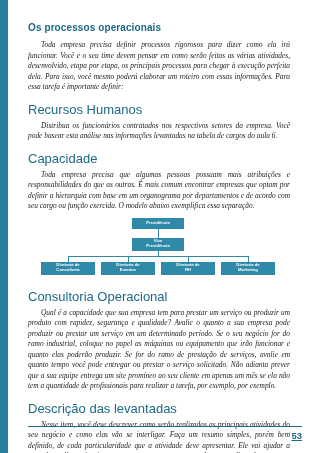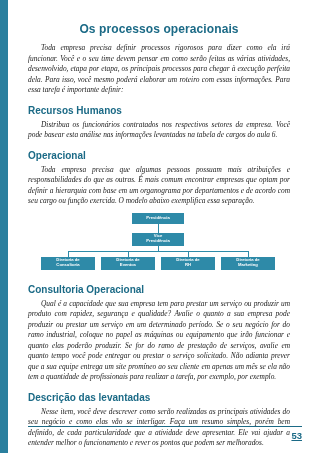--- a/index.html
+++ b/index.html
@@ -30,31 +30,30 @@
     background: #2a7f9e;
   }
   .content {
     position: absolute;
     left: 28px;
     top: 22px;
     width: 262px;
   }
   h1.doc-title {
     font-family: "Liberation Sans", sans-serif;
-    font-size: 12px;
+    font-size: 10px;
     font-weight: bold;
     color: #1b6a86;
     margin: 0 0 7px 0;
     letter-spacing: 0.1px;
-    text-align: center;
   }
   h2.section-title {
     font-family: "Liberation Sans", sans-serif;
-    font-size: 10px;
-    font-weight: bold;
+    font-size: 13px;
+    font-weight: normal;
     color: #1b6a86;
     margin: 9px 0 4px 0;
   }
   p.para {
     font-size: 7.4px;
     line-height: 1.42;
     color: #1a1a1a;
     margin: 0 0 4px 0;
     text-align: justify;
     text-indent: 13px;
@@ -135,21 +134,21 @@
 
   <div class="content">
 
     <h1 class="doc-title">Os processos operacionais</h1>
 
     <p class="para">Toda empresa precisa definir processos rigorosos para dizer como ela irá funcionar. Você e o seu time devem pensar em como serão feitas as várias atividades, desenvolvido, etapa por etapa, os principais processos para chegar à execução perfeita dela. Para isso, você mesmo poderá elaborar um roteiro com essas informações. Para essa tarefa é importante definir:</p>
 
     <h2 class="section-title">Recursos Humanos</h2>
     <p class="para">Distribua os funcionários contratados nos respectivos setores da empresa. Você pode basear esta análise nas informações levantadas na tabela de cargos do aula 6.</p>
 
-    <h2 class="section-title">Operacional</h2>
+    <h2 class="section-title">Capacidade</h2>
     <p class="para">Toda empresa precisa que algumas pessoas possuam mais atribuições e responsabilidades do que as outras. É mais comum encontrar empresas que optam por definir a hierarquia com base em um organograma por departamentos e de acordo com seu cargo ou função exercida. O modelo abaixo exemplifica essa separação.</p>
 
     <div class="chart">
       <div class="node top">Presidência</div>
       <div class="line vline" style="left:130px; top:11px; height:9px;"></div>
       <div class="node second">Vice<br>Presidência</div>
       <div class="line vline" style="left:130px; top:33px; height:5px;"></div>
       <div class="line hline" style="left:40px; top:38px; width:180px;"></div>
       <div class="line vline" style="left:40px; top:38px; height:6px;"></div>
       <div class="line vline" style="left:100px; top:38px; height:6px;"></div>

